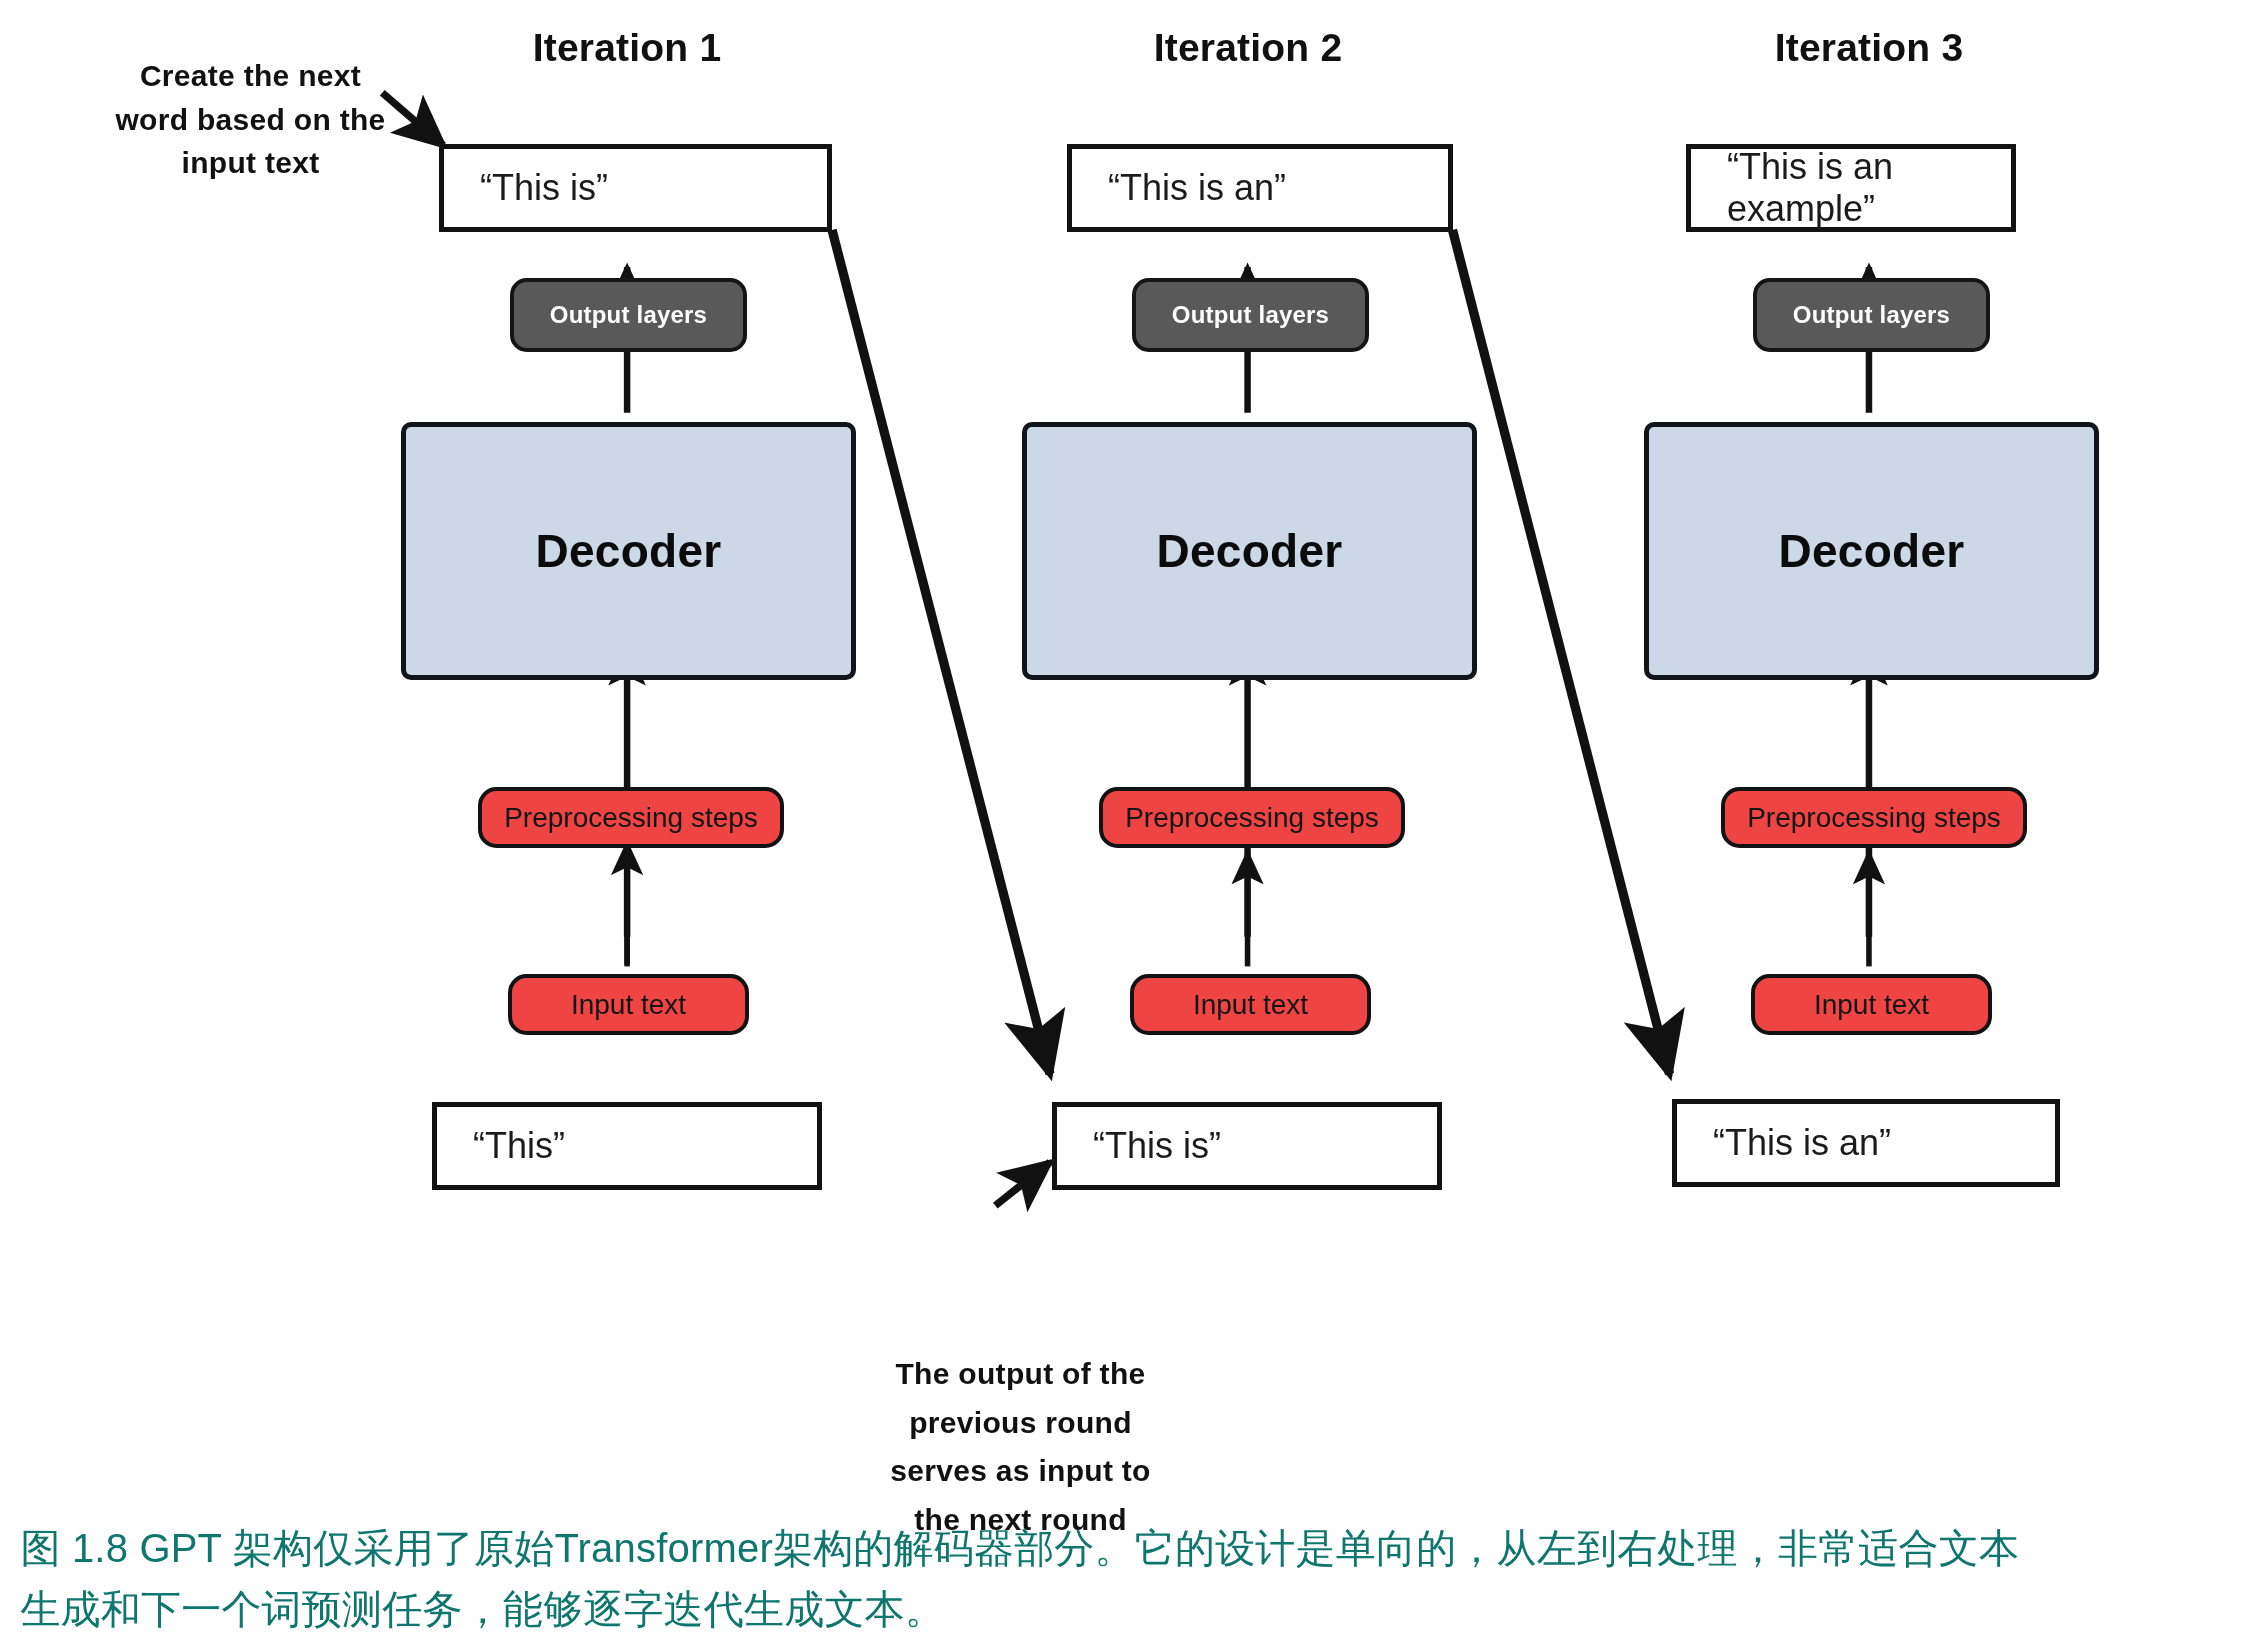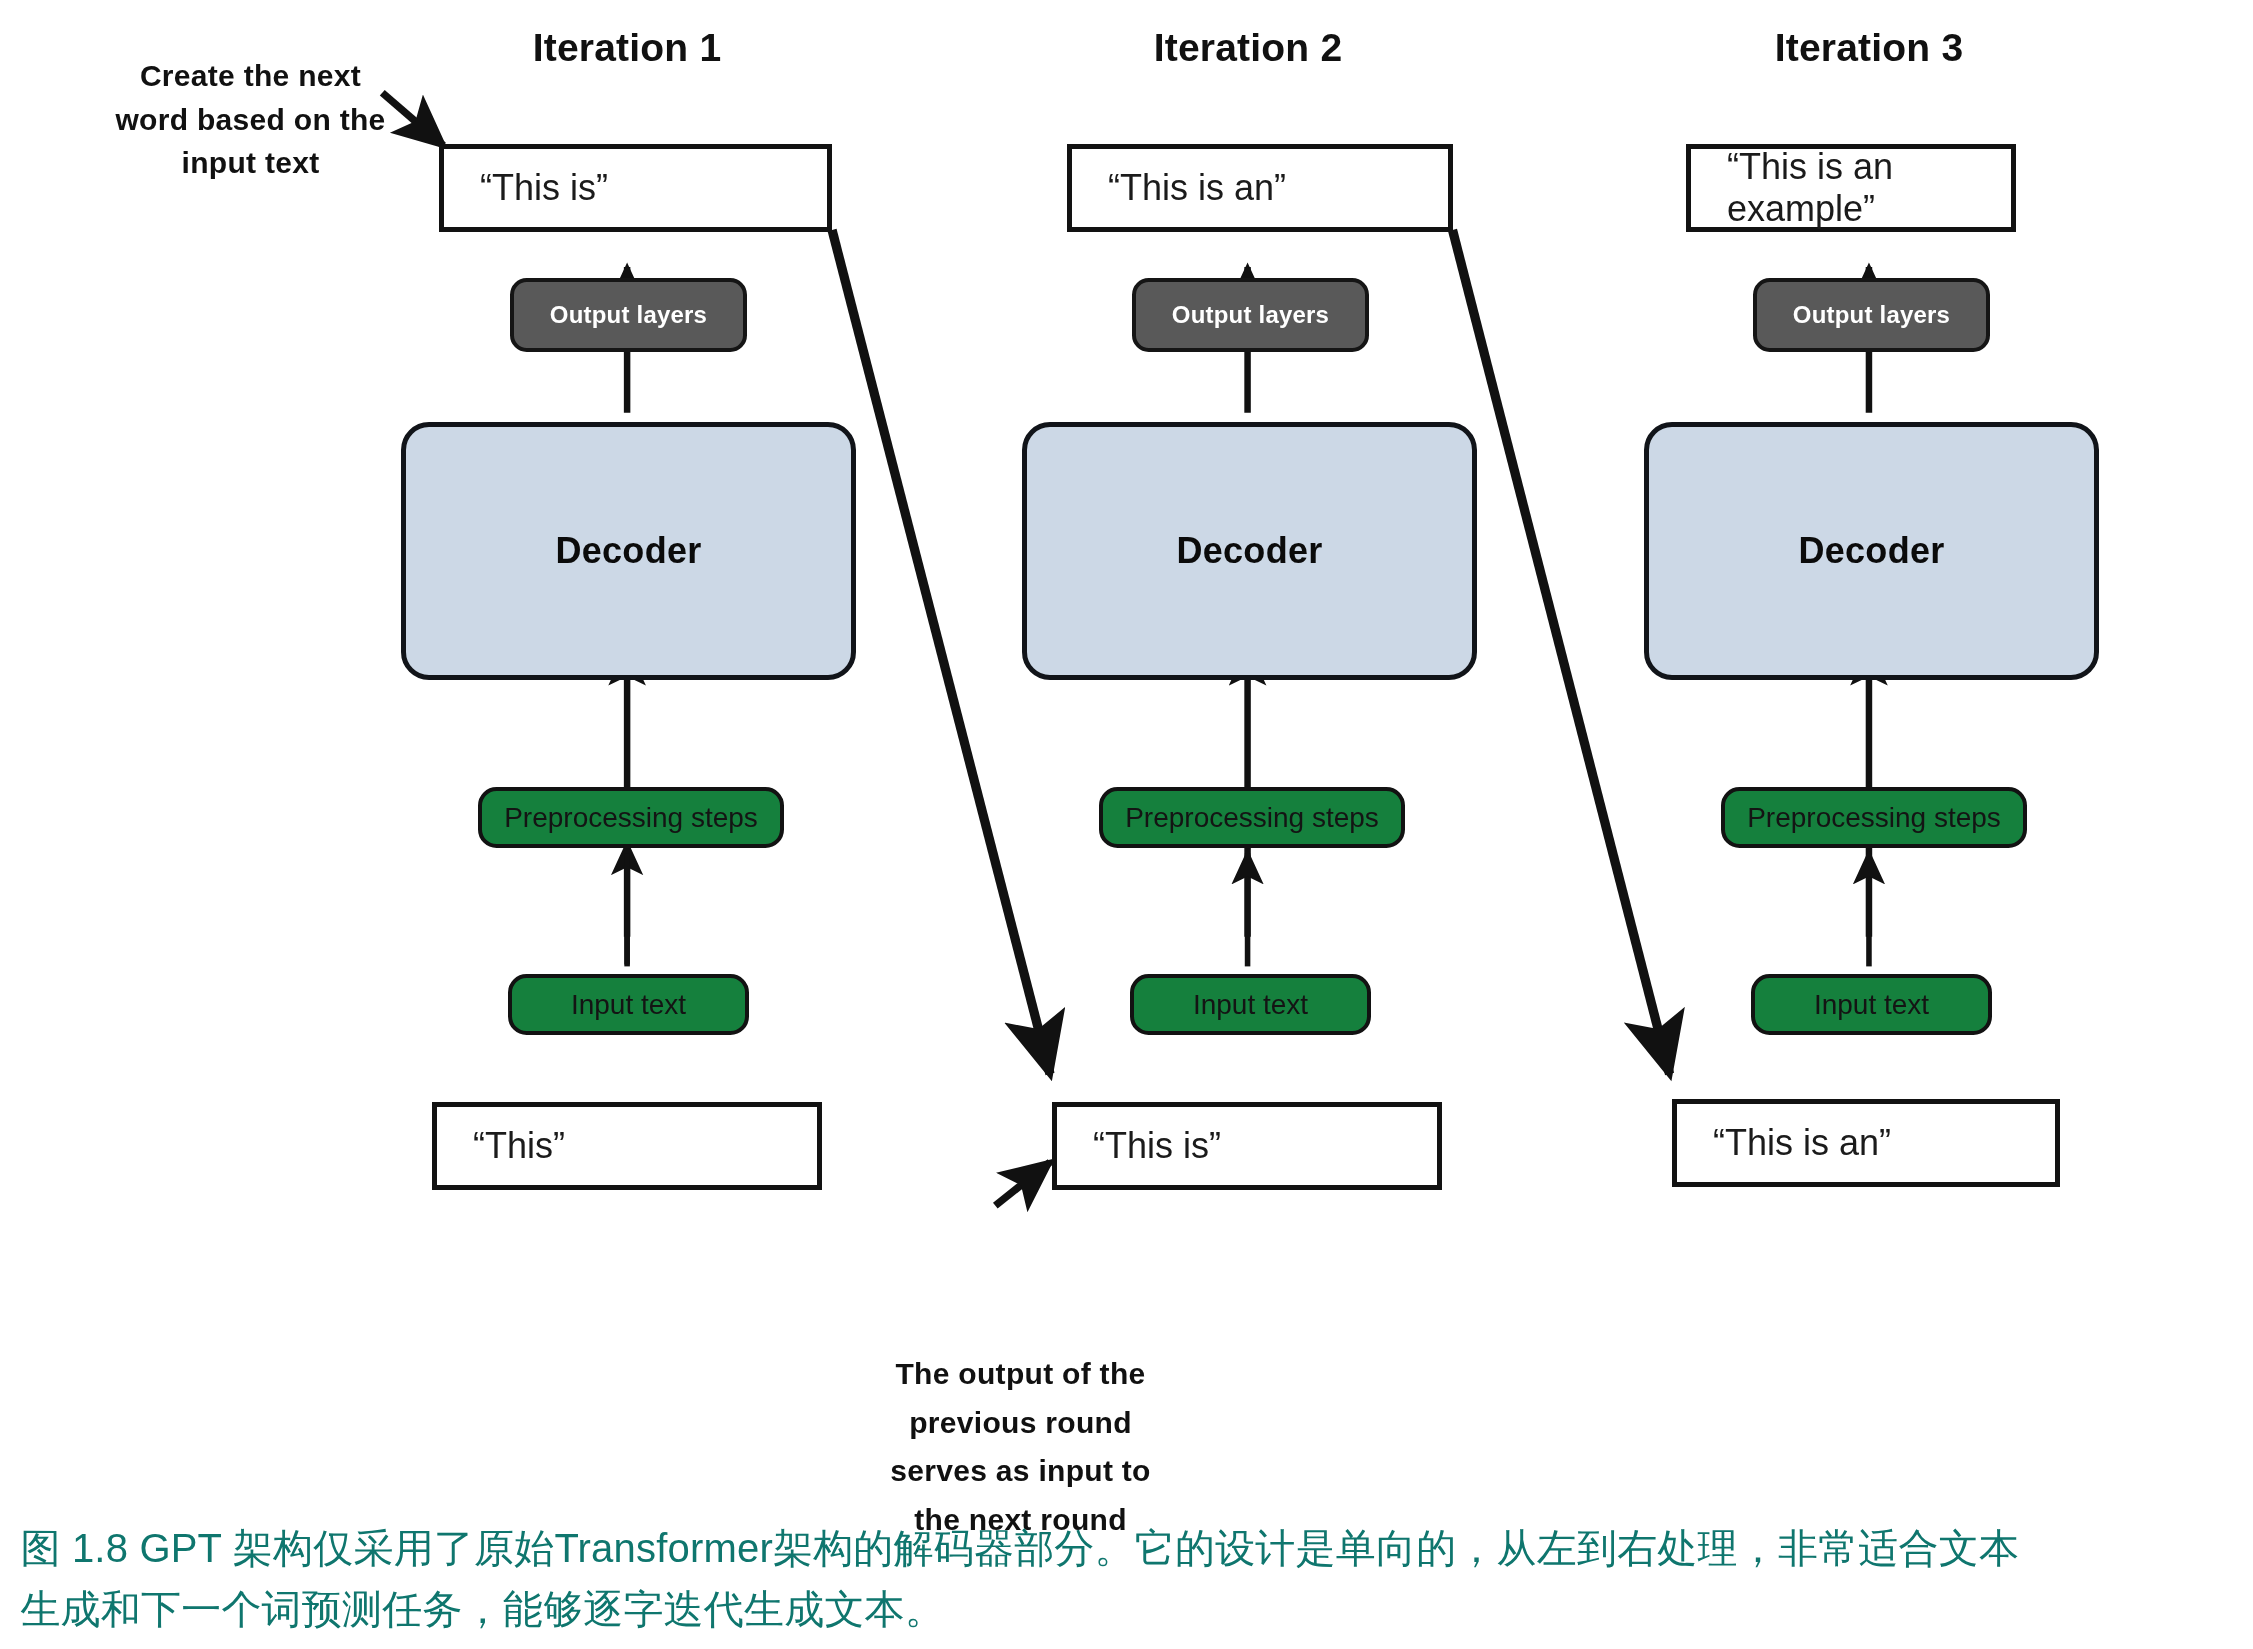--- a/index.html
+++ b/index.html
@@ -27,28 +27,28 @@
   .outbox{
     position:absolute;background:#595959;border:4.6px solid #151515;
     border-radius:16.7px;box-sizing:border-box;
     display:flex;align-items:center;justify-content:center;
     color:#ffffff;font-size:24px;font-weight:600;letter-spacing:0.2px;
   }
 
   
   .decoder{
     position:absolute;background:#ccd8e6;border:5.6px solid #111419;
-    border-radius:28px;box-sizing:border-box;
+    border-radius:10px;box-sizing:border-box;
     display:flex;align-items:center;justify-content:center;
-    font-size:36px;font-weight:bold;color:#0b0b0b;letter-spacing:0.3px;
+    font-size:46px;font-weight:bold;color:#0b0b0b;letter-spacing:0.3px;
   }
 
   
   .pill{
-    position:absolute;background:#15803d;border:4.6px solid #121212;
+    position:absolute;background:#ef4444;border:4.6px solid #121212;
     border-radius:18.6px;box-sizing:border-box;
     display:flex;align-items:center;justify-content:center;
     font-size:28px;color:#141414;
   }
 
   
   .note{
     position:absolute;font-size:30px;font-weight:bold;line-height:1.45;
     text-align:center;color:#111;letter-spacing:0.3px;
   }

